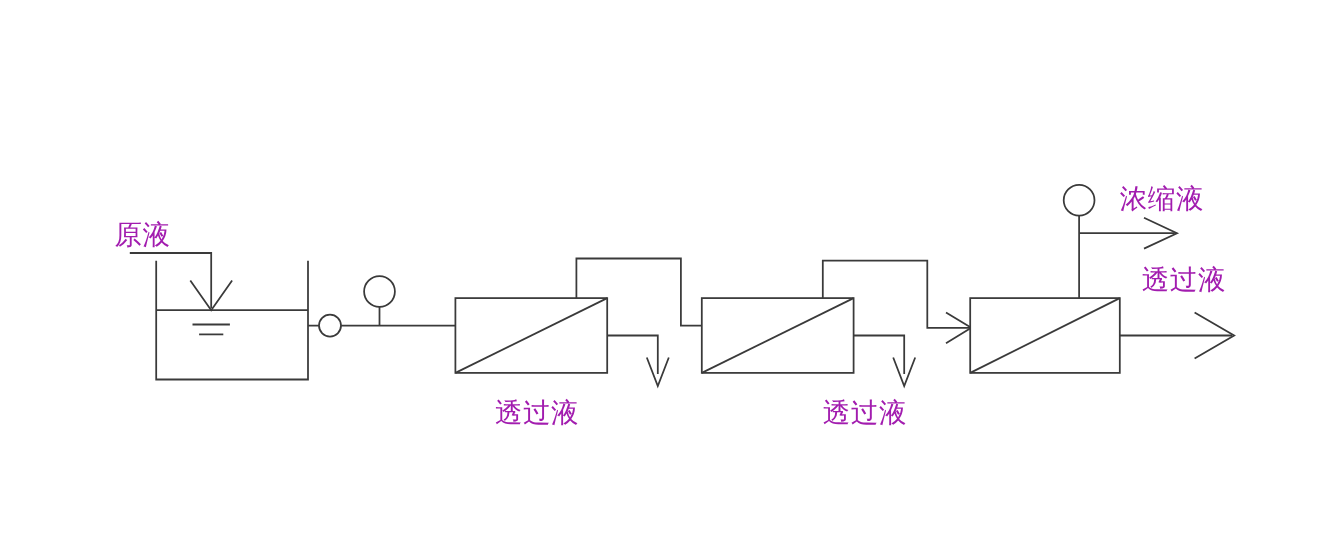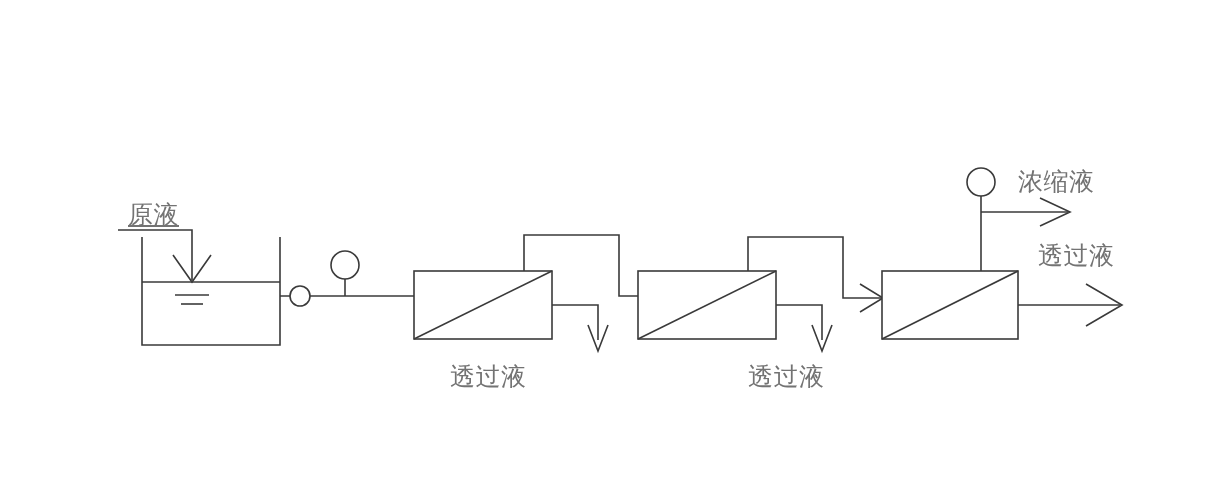--- a/index.html
+++ b/index.html
@@ -22,21 +22,21 @@
     left: 0;
     top: 0;
     width: 1210px;
     height: 496px;
     display: block;
   }
   .lbl {
     position: absolute;
     font-family: "Liberation Serif", "DejaVu Serif", serif;
     font-size: 25px;
-    color: #737373;
+    color: #a21caf;
     white-space: nowrap;
     letter-spacing: 0.5px;
     line-height: 1;
   }
 </style>
 </head>
 <body>
 
 <div id="diagram-root">
 
@@ -88,21 +88,21 @@
 
       <line x1="981" y1="212" x2="1068" y2="212"></line>
       <polyline points="1040,198 1070,212 1040,226"></polyline>
 
       <line x1="1018" y1="305" x2="1120" y2="305"></line>
       <polyline points="1086,284 1122,305 1086,326"></polyline>
 
     </g>
   </svg>
 
-  <div class="lbl" style="left:128px; top:202px;text-decoration:underline;">原液</div>
+  <div class="lbl" style="left:104px; top:202px;">原液</div>
 
   <div class="lbl" style="left:450px; top:364px;">透过液</div>
 
   <div class="lbl" style="left:748px; top:364px;">透过液</div>
 
   <div class="lbl" style="left:1018px; top:169px;">浓缩液</div>
 
   <div class="lbl" style="left:1038px; top:243px;">透过液</div>
 
 </div>

